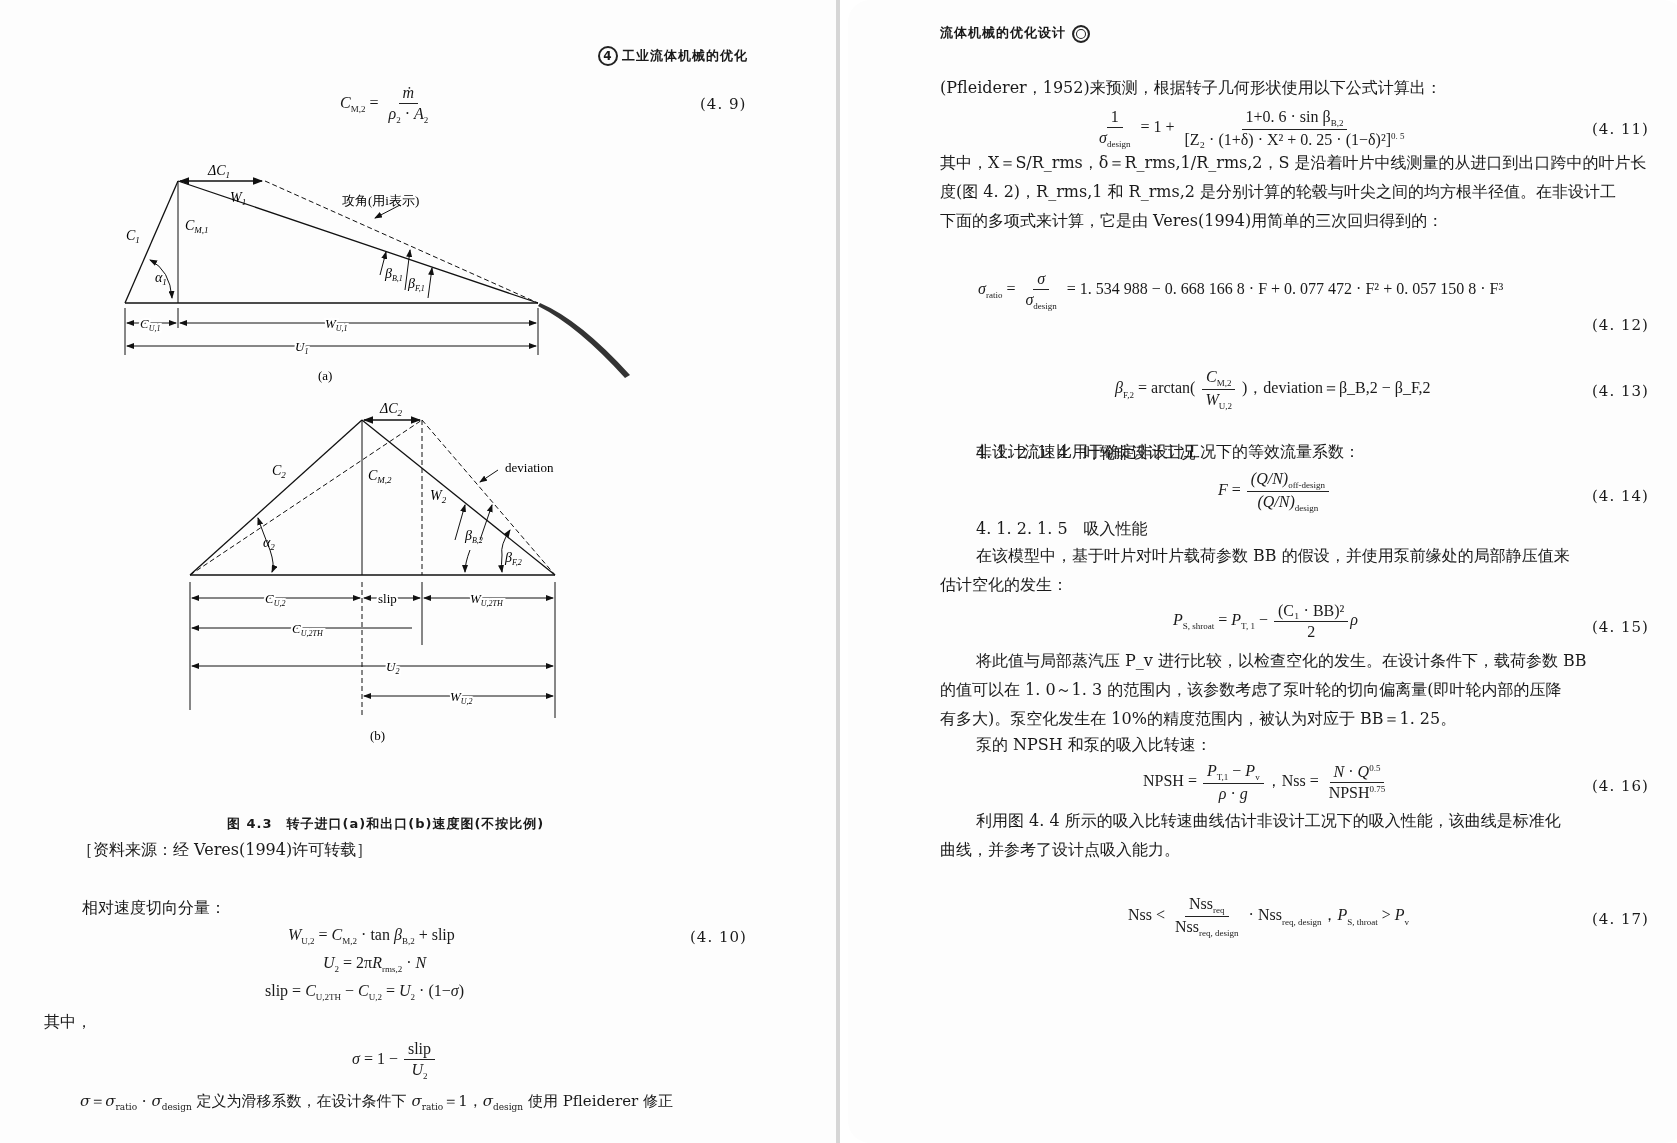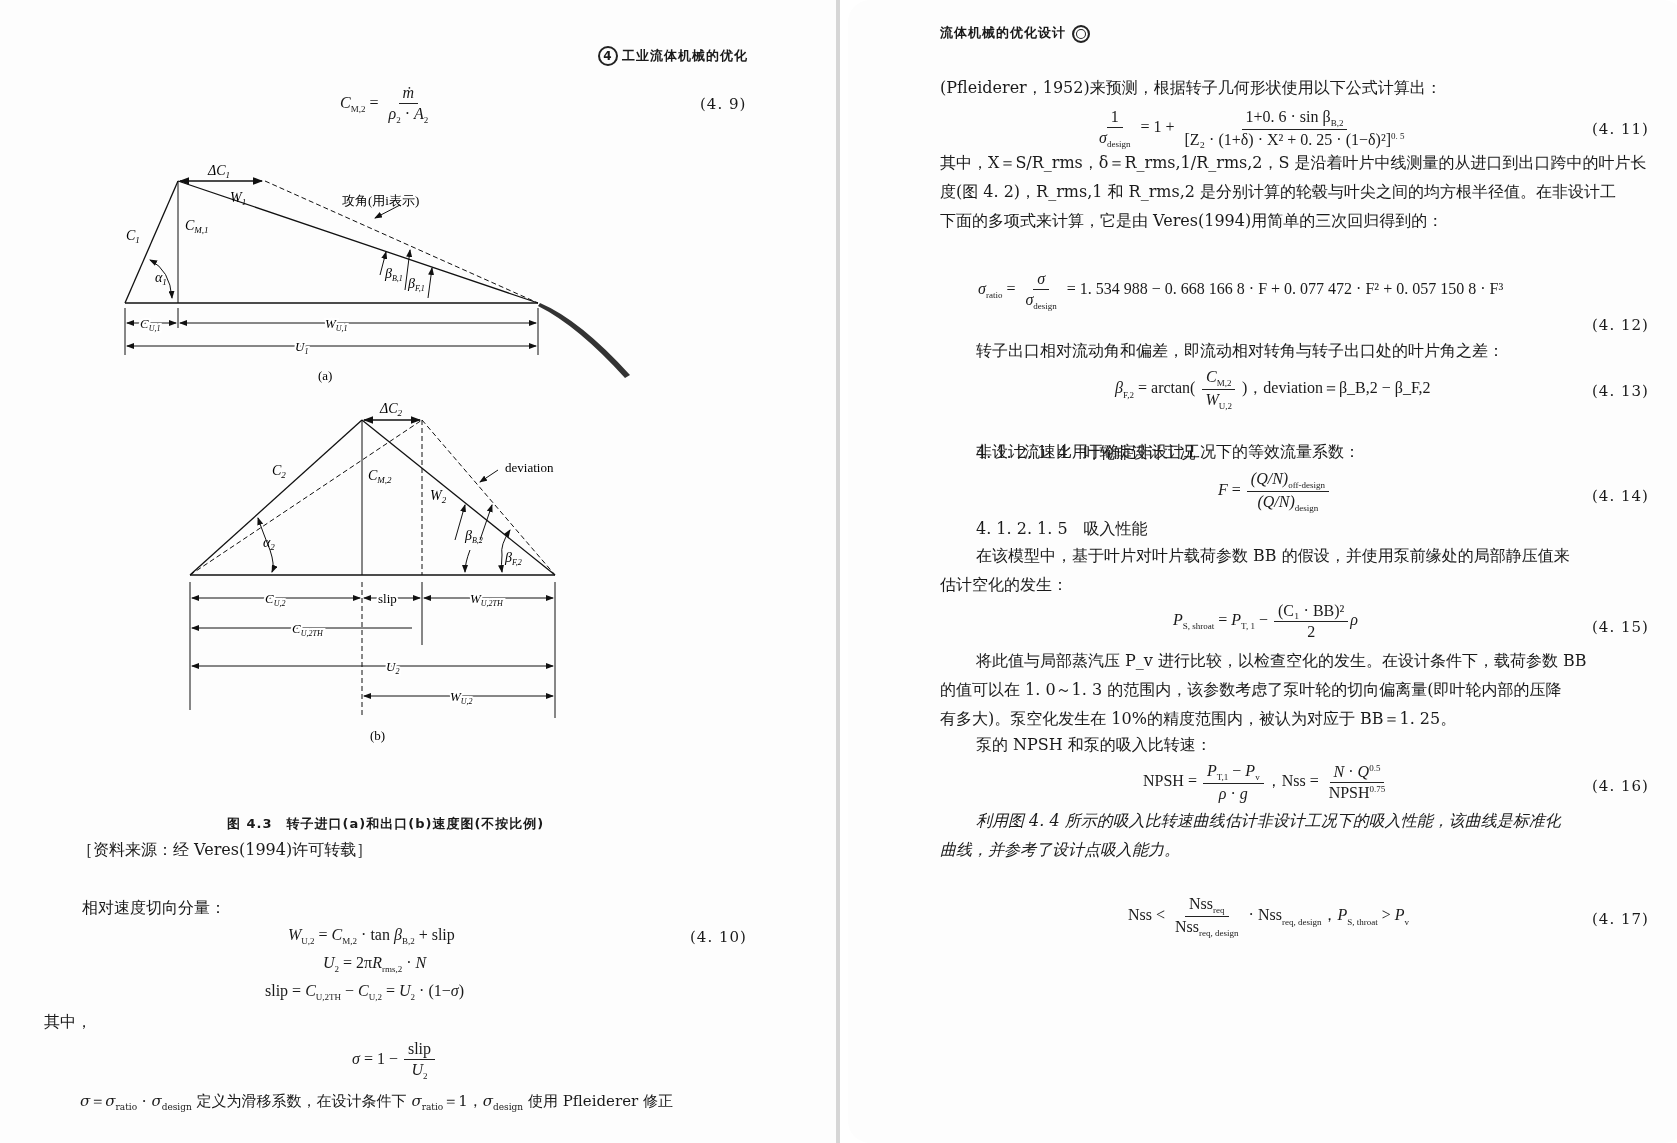--- a/index.html
+++ b/index.html
@@ -208,21 +208,20 @@
   </div>
 
   <div class="abs eq" style="left:130px;top:270px;">
     <span class="i">σ</span><sub>ratio</sub> = <span class="frac">
         <span class="num i">σ</span>
         <span class="den"><span class="i">σ</span><sub>design</sub></span>
       </span> = <span>1. 534 988 − 0. 668 166 8 · F + 0. 077 472 · F² + 0. 057 150 8 · F³</span>
   </div>
   <div class="abs eqno" style="left:744px;top:316px;">(4. 12)</div>
 
-  <div class="abs body" style="left:128px;top:336px;">转子出口相对流动角和偏差，即流动相对转角与转子出口处的叶片角之差：</div>
 
   <div class="abs eq" style="left:267px;top:368px;">
     <span class="i">β</span><sub>F,2</sub> = arctan( <span class="frac">
         <span class="num"><span class="i">C</span><sub>M,2</sub></span>
         <span class="den"><span class="i">W</span><sub>U,2</sub></span>
       </span> )，<span>deviation＝β_B,2 − β_F,2</span>
   </div>
   <div class="abs eqno" style="left:744px;top:382px;">(4. 13)</div>
 
   <div class="abs body" style="left:128px;top:410px;margin-top:28px;">
@@ -266,21 +265,21 @@
     NPSH = <span class="frac">
         <span class="num"><span class="i">P</span><sub>T,1</sub> − <span class="i">P</span><sub>v</sub></span>
         <span class="den"><span class="i">ρ</span> · <span class="i">g</span></span>
       </span>，Nss = <span class="frac">
         <span class="num"><span class="i">N</span> · <span class="i">Q</span><sup>0.5</sup></span>
         <span class="den">NPSH<sup>0.75</sup></span>
       </span>
   </div>
   <div class="abs eqno" style="left:744px;top:777px;">(4. 16)</div>
 
-  <div class="abs body" style="left:92px;top:806px;font-style:italic;">
+  <div class="abs body" style="left:92px;top:806px;">
     <div style="padding-left:36px;">利用图 4. 4 所示的吸入比转速曲线估计非设计工况下的吸入性能，该曲线是标准化</div>
     <div>曲线，并参考了设计点吸入能力。</div>
   </div>
 
 
   <div class="abs eq" style="left:280px;top:895px;">
     Nss &lt; <span class="frac">
         <span class="num">Nss<sub>req</sub></span>
         <span class="den">Nss<sub>req, design</sub></span>
       </span> · Nss<sub>req, design</sub>，<span class="i">P</span><sub>S, throat</sub> &gt; <span class="i">P</span><sub>v</sub>

